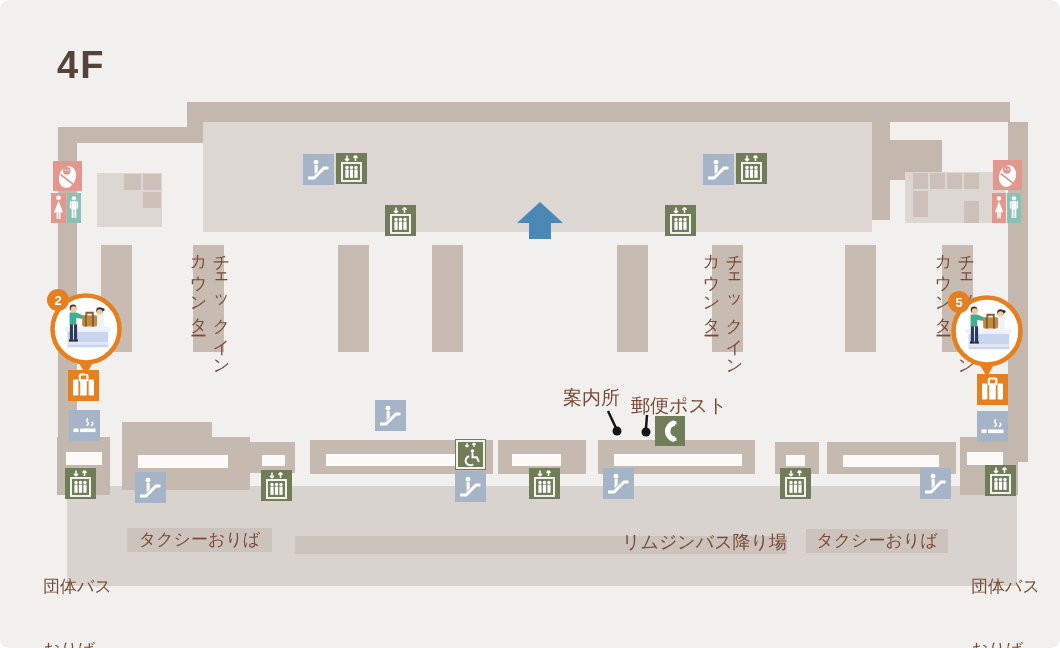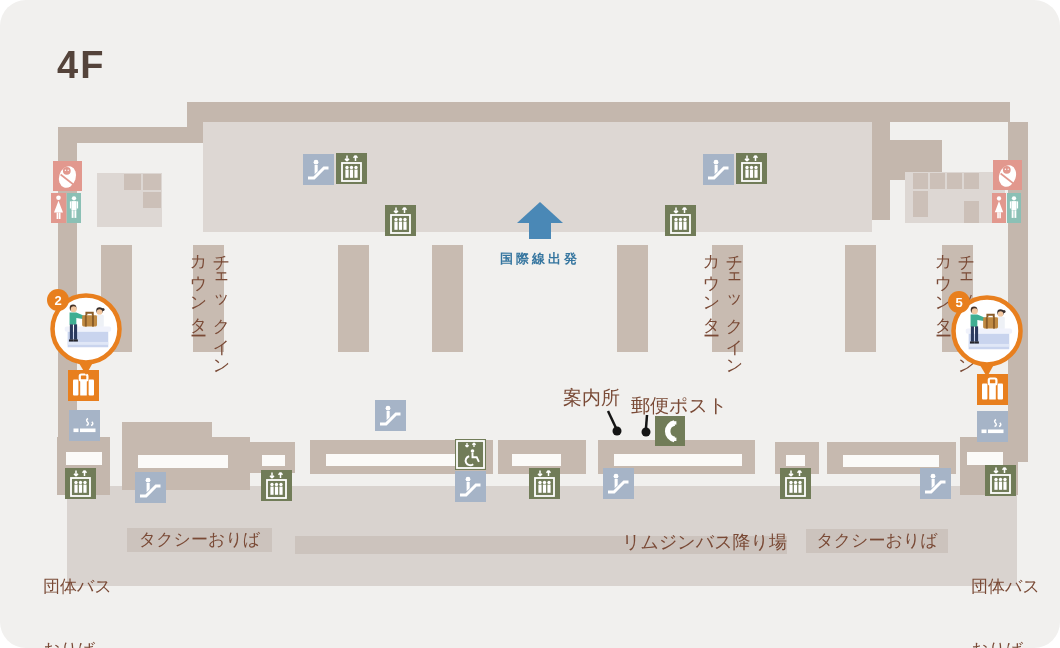--- a/index.html
+++ b/index.html
@@ -1,18 +1,18 @@
 <!DOCTYPE html>
 <html style="--floor: #f1f0ee; --wall: #c4b7ad; --hall: #ddd7d3; --room-block: #ccc0b8; --column: #c8bbb1; --island: #c6b9af; --road: #d9d3cf; --stripe: #ccc3bd; --text-brown: #7a4a36; --text-blue: #35759f; --arrow-blue: #4a88b6; --accent-orange: #e87f1e; --icon-olive: #717c58; --icon-bluegray: #a6b4c7; --icon-pink: #e2988e; --icon-teal: #8bc0b5;"><head>
 <meta charset="utf-8">
 <style>
   html,body{margin:0;padding:0;background:#ffffff;width:1060px;height:648px;overflow:hidden;
     font-family:"Liberation Sans","DejaVu Sans",sans-serif;}
   #card{position:relative;width:1060px;height:648px;background:var(--floor,#f1f0ee);
-    border-radius:26px;overflow:hidden;}
+    border-radius:9px;overflow:hidden;}
   .abs{position:absolute;}
   .wall{position:absolute;background:var(--wall,#c4b7ad);}
   .hallfloor{position:absolute;background:var(--hall,#ddd7d3);}
   .roomblk{position:absolute;background:var(--room-block,#ccc0b8);}
   .col{position:absolute;background:var(--column,#c8bbb1);width:31px;height:107px;top:245px;}
   .island{position:absolute;background:var(--island,#c6b9af);}
   .slot{position:absolute;background:#fbfaf8;}
   .road{position:absolute;background:var(--road,#d9d3cf);}
   .stripe{position:absolute;background:var(--stripe,#ccc3bd);}
   .t{position:absolute;color:var(--text-brown,#7a4a36);white-space:pre;}
@@ -187,21 +187,20 @@
 
   <div class="stripe" style="left:127px;top:528px;width:145px;height:24px;"></div>
   <div class="stripe" style="left:295px;top:536px;width:492px;height:18px;"></div>
   <div class="stripe" style="left:806px;top:529px;width:142px;height:24px;"></div>
 
   <div class="t sec abs" style="left:430px;top:131px;">
   </div>
 
   <div class="arrowhead" style="left:517px;top:202px;"></div>
   <div class="arrowstem" style="left:529px;top:222px;"></div>
-  <div class="t dep abs" style="left:460px;top:250px;">国際線出発</div>
 
   <div class="t vtext abs" style="left:141px;top:243px;">
     <span>チェックイン</span><span>カウンター</span>
   </div>
   <div class="t vtext abs" style="left:654px;top:243px;">
     <span>チェックイン</span><span>カウンター</span>
   </div>
   <div class="t vtext abs" style="left:886px;top:243px;">
     <span>チェックイン</span><span>カウンター</span>
   </div>

